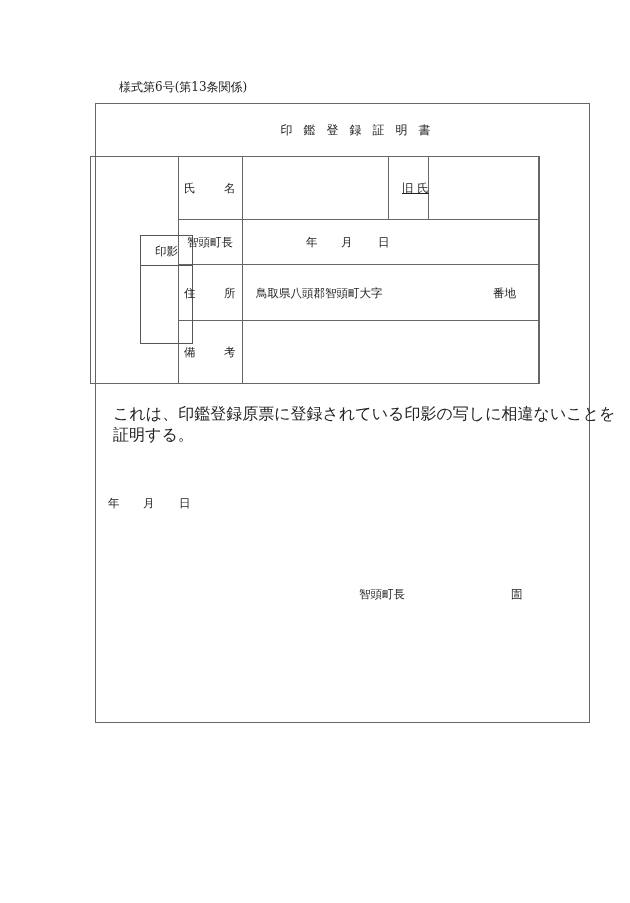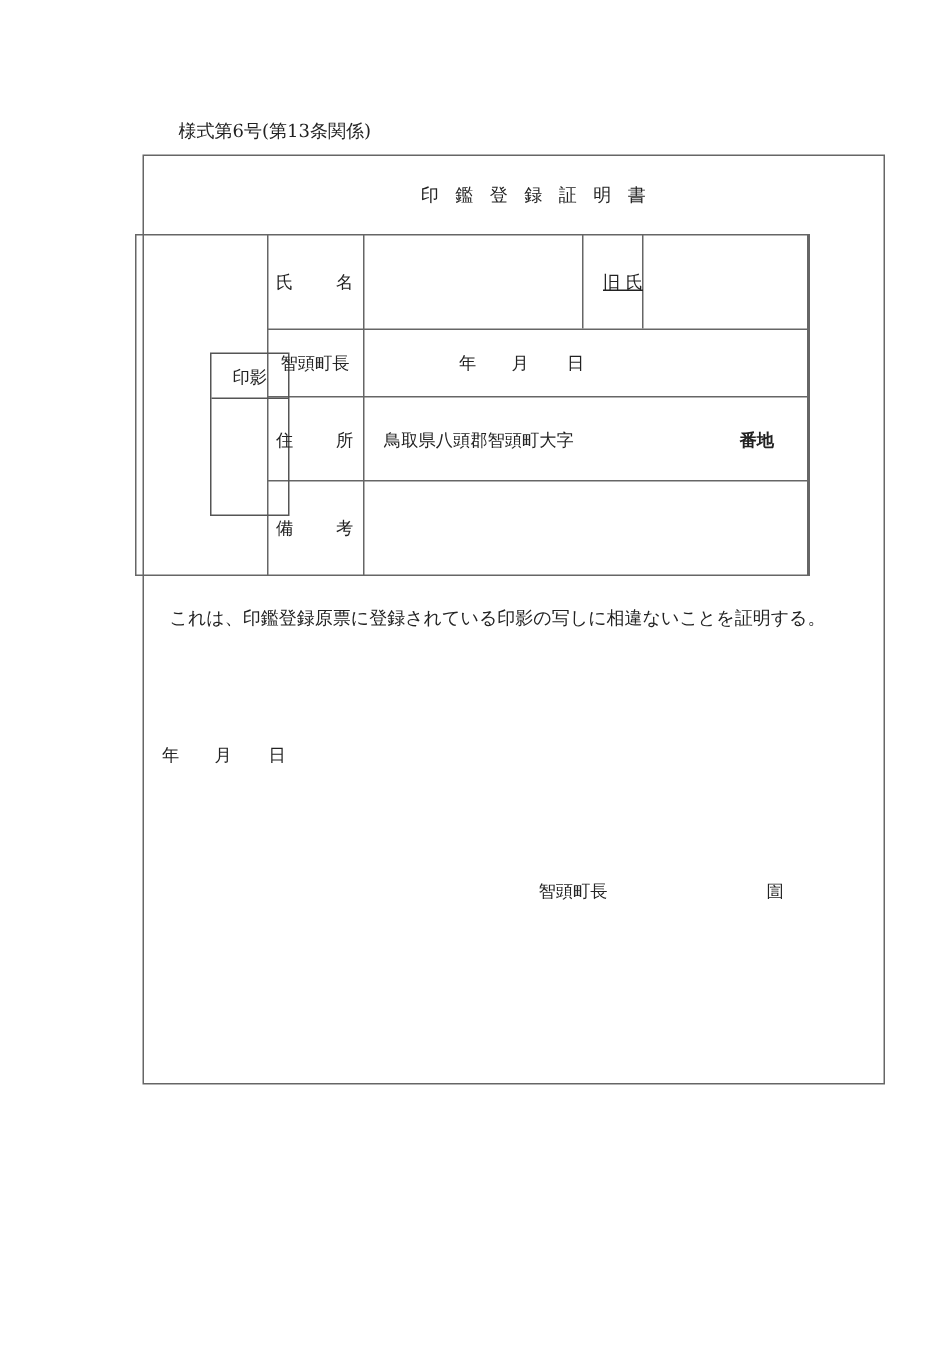--- a/index.html
+++ b/index.html
@@ -9,21 +9,21 @@
   }
   .abs { position: absolute; margin-left: 40px; }
   .form-label { left: 79px; top: 79px; font-size: 12px; }
   .frame { left: 55px; top: 103px; width: 495px; height: 620px; border: 1.5px solid #666; box-sizing: border-box; }
   .title { left: 0; width: 630px; top: 122px; text-align: center; font-size: 12px; letter-spacing: 11px; padding-left: 6px; }
   .line { position: absolute; background: #666; }
   .txt { position: absolute; font-size: 11.5px; white-space: nowrap; }
   .stamp-box { left: 100px; top: 235px; width: 53px; height: 109px; border: 1px solid #555; box-sizing: border-box; }
   .stamp-divider { position: absolute; left: 0; right: 0; top: 29px; height: 1px; background: #555; }
   .stamp-label { position: absolute; left: 0; right: 0; top: 8px; text-align: center; font-size: 11.5px; }
-  .statement { left: 73px; top: 404px; font-size: 12px; }
+  .statement { left: 73px; top: 404px; font-size: 16px; }
 </style>
 </head>
 <body>
 
 <div class="abs form-label">様式第6号(第13条関係)</div>
 
 <div class="abs frame"></div>
 
 <div class="abs title">印鑑登録証明書</div>
 
@@ -55,21 +55,21 @@
   <span class="txt" style="left:434px;top:181px;"></span>
 
   <span class="txt" style="left:187px;top:235px;">智頭町長</span>
   <span class="txt" style="left:306px;top:235px;">年</span>
   <span class="txt" style="left:341px;top:235px;">月</span>
   <span class="txt" style="left:378px;top:235px;">日</span>
 
   <span class="txt" style="left:184px;top:286px;">住</span>
   <span class="txt" style="left:224px;top:286px;">所</span>
   <span class="txt" style="left:256px;top:286px;">鳥取県八頭郡智頭町大字</span>
-  <span class="txt" style="left:493px;top:286px;font-weight:bold;">番地</span>
+  <span class="txt" style="left:493px;top:286px;">番地</span>
 
   <span class="txt" style="left:184px;top:345px;">備</span>
   <span class="txt" style="left:224px;top:345px;">考</span>
   <span class="txt" style="left:250px;top:345px;"></span>
 </div>
 
 <div class="abs statement">これは、印鑑登録原票に登録されている印影の写しに相違ないことを証明する。</div>
 
 <span class="txt" style="left:108px;top:496px;">年</span>
 <span class="txt" style="left:143px;top:496px;">月</span>

